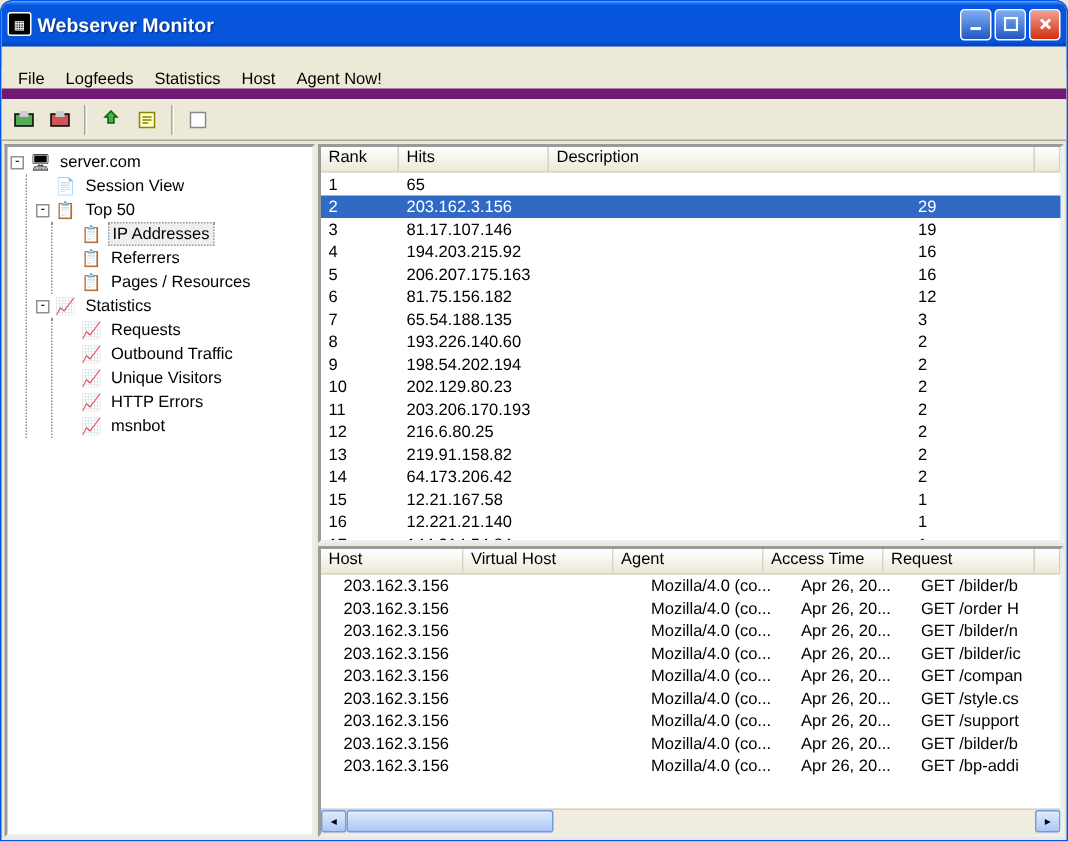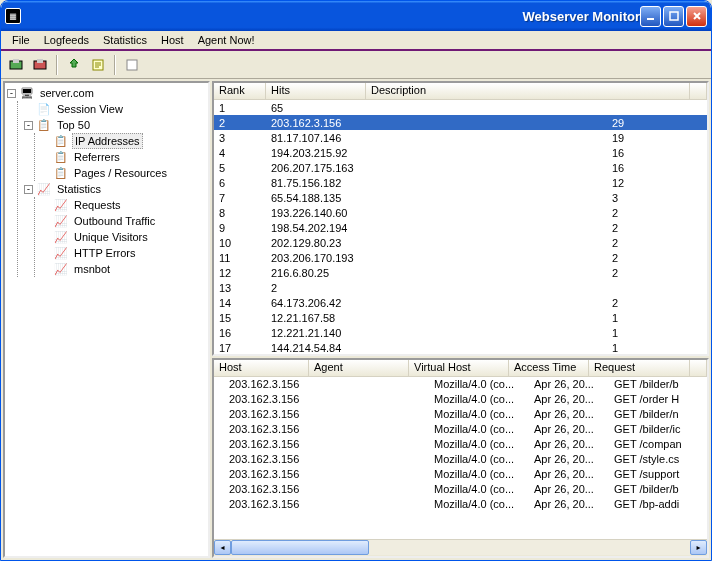--- a/index.html
+++ b/index.html
@@ -1,25 +1,25 @@
 <!DOCTYPE html>
 <html><head>
 <meta charset="utf-8">
 <style>
 * { box-sizing: border-box; margin: 0; padding: 0; }
 body { font-family: Tahoma, sans-serif; font-size: 11px; background: #ece9d8; overflow: hidden; width: 712px; height: 561px; }
 .window { width: 712px; height: 561px; border: 1px solid #0055ea; background: #ece9d8; display: flex; flex-direction: column; border-radius: 8px 8px 0 0; overflow: hidden; }
 .titlebar { height: 30px; background: linear-gradient(to bottom, #3c93ff 0%, #0855dd 8%, #0855dd 40%, #0855dd 88%, #0040c0 100%); display: flex; align-items: center; padding: 0 4px; color: white; border-radius: 7px 7px 0 0; }
 .titlebar-icon { width: 16px; height: 16px; margin-right: 4px; background: #000; border: 1px solid #fff; border-radius: 2px; display:flex; align-items:center; justify-content:center; font-size:8px; }
-.titlebar-text { font-weight: bold; font-size: 13px; text-shadow: 1px 1px 1px #083585; flex: 1; text-align: right; }
+.titlebar-text { font-weight: bold; font-size: 13px; text-shadow: 1px 1px 1px #083585; flex: 1; }
 .win-btns { display: flex; gap: 2px; }
 .win-btn { width: 21px; height: 21px; border-radius: 3px; border: 1px solid #fff; display: flex; align-items: center; justify-content: center; color: white; font-weight: bold; font-family: Arial; font-size: 12px; cursor: default; }
 .win-min, .win-max { background: linear-gradient(to bottom, #7eaef5, #2157c0); }
 .win-close { background: linear-gradient(to bottom, #f5a090, #d03010); }
-.menubar { height: 20px; background: #ece9d8; display: flex; align-items: center; padding: 0 4px; border-bottom: 2px solid #701a75; }
+.menubar { height: 20px; background: #ece9d8; display: flex; align-items: center; padding: 0 4px; border-bottom: 7px solid #701a75; margin-top: 15px; }
 .menu-item { padding: 2px 7px; cursor: default; }
 .toolbar { height: 28px; background: #ece9d8; display: flex; align-items: center; padding: 0 4px; gap: 2px; border-bottom: 1px solid #aca899;}
 .tb-btn { width: 22px; height: 22px; display: flex; align-items: center; justify-content: center; border: 1px solid transparent; }
 .tb-sep { width: 2px; height: 20px; border-left: 1px solid #aca899; border-right: 1px solid #fff; margin: 0 3px; }
 .content { flex: 1; display: flex; min-height: 0; }
 .tree-panel { width: 207px; background: #fff; border: 2px inset #eee; margin: 2px; overflow: auto; padding: 2px; }
 .tree-node { display: flex; align-items: center; height: 16px; white-space: nowrap; cursor: default; }
 .tree-toggle { width: 9px; height: 9px; border: 1px solid #919191; margin-right: 3px; display:flex; align-items:center; justify-content:center; font-size:9px; line-height:7px; font-family: monospace; background:#fff; color:#000; }
 .tree-icon { width: 16px; height: 16px; margin-right: 3px; display: flex; align-items: center; justify-content: center; font-size: 11px; }
 .tree-label { padding: 1px 2px; }
@@ -245,20 +245,21 @@
               <div class="g-cell" style="flex:1">203.206.170.193</div>
               <div class="g-cell" style="width:100px">2</div>
             </div>
             <div class="grid-row">
               <div class="g-cell" style="width:52px">12</div>
               <div class="g-cell" style="flex:1">216.6.80.25</div>
               <div class="g-cell" style="width:100px">2</div>
             </div>
             <div class="grid-row">
               <div class="g-cell" style="width:52px">13</div>
+              <div class="g-cell" style="flex:1">219.91.158.82</div>
               <div class="g-cell" style="width:100px">2</div>
             </div>
             <div class="grid-row">
               <div class="g-cell" style="width:52px">14</div>
               <div class="g-cell" style="flex:1">64.173.206.42</div>
               <div class="g-cell" style="width:100px">2</div>
             </div>
             <div class="grid-row">
               <div class="g-cell" style="width:52px">15</div>
               <div class="g-cell" style="flex:1">12.21.167.58</div>
@@ -273,22 +274,22 @@
               <div class="g-cell" style="width:52px">17</div>
               <div class="g-cell" style="flex:1">144.214.54.84</div>
               <div class="g-cell" style="width:100px">1</div>
             </div>
           </div>
       </div>
 
       <div class="bottom-grid">
         <div class="grid-header">
           <div class="gh-cell" style="width:95px">Host</div>
+          <div class="gh-cell" style="width:100px">Virtual Host</div>
           <div class="gh-cell" style="width:100px">Agent</div>
-          <div class="gh-cell" style="width:100px">Virtual Host</div>
           <div class="gh-cell" style="width:80px">Access Time</div>
           <div class="gh-cell" style="flex:1">Request</div>
           <div class="gh-cell" style="width:17px"></div>
         </div>
         <div class="bottom-wrap">
           <div class="grid-body" id="bottom-body">
               <div class="grid-row">
                 <div class="g-cell" style="width:115px;padding-left:15px">203.162.3.156</div>
                 <div class="g-cell" style="width:100px"></div>
                 <div class="g-cell" style="width:100px">Mozilla/4.0 (co...</div>

